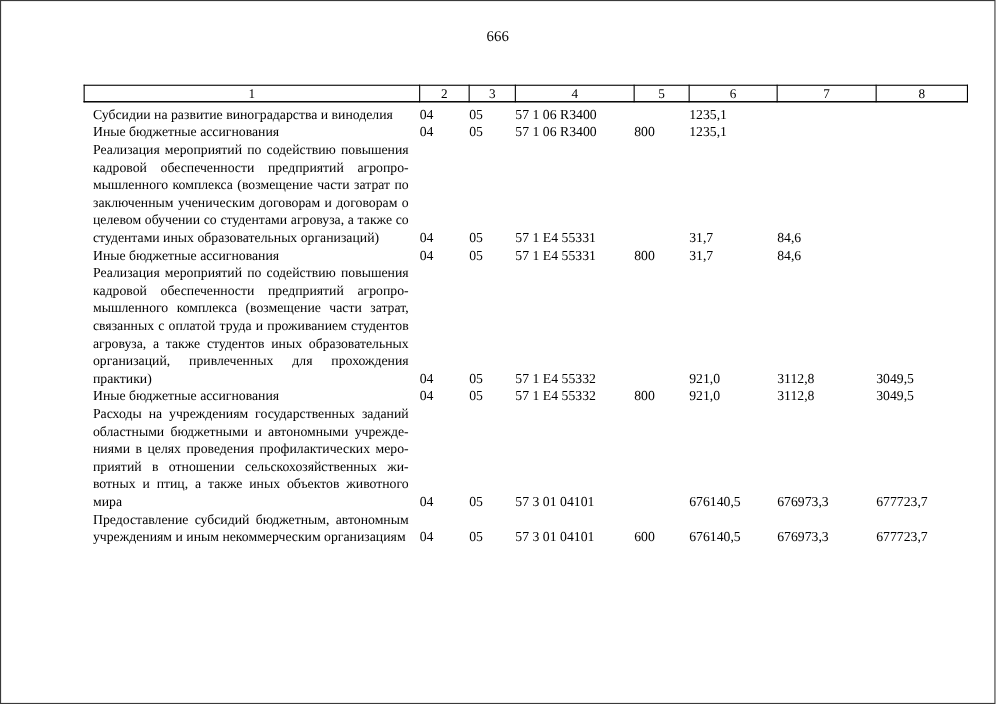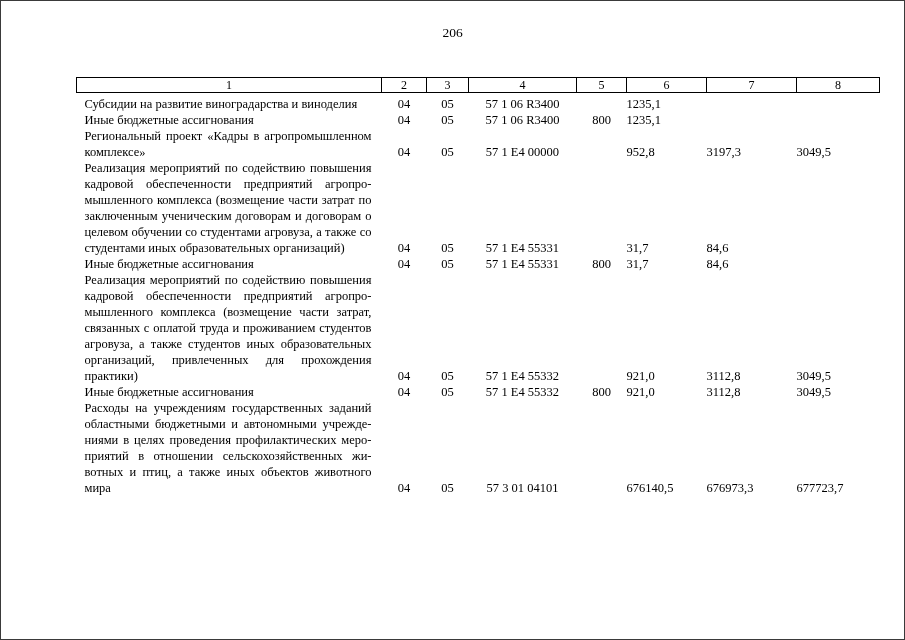--- a/index.html
+++ b/index.html
@@ -49,32 +49,32 @@
     line-height: 13px;
     height: 15px;
     text-align: center;
     padding: 0;
   }
   td {
     padding: 0;
     vertical-align: bottom;
   }
   td.c1 { text-align: justify; padding-left: 8px; padding-right: 10px; }
-  td.c2, td.c3, td.c4, td.c5 { text-align: center; }
+  td.c2, td.c3, td.c4, td.c5 { text-align: left; }
   td.c6, td.c7, td.c8 { text-align: left; }
   td.c6 { padding-right: 8px; }
   td.c7 { padding-right: 6px; }
   td.c8 { padding-right: 5px; }
   tbody tr:first-child td { padding-top: 3px; margin-left: 12px; }
 </style>
 </head>
 <body>
 
 <div class="page">
-  <div class="page-number">206</div>
+  <div class="page-number">666</div>
 
   <table class="budget">
     <colgroup>
       <col class="w1">
         <col class="w2">
         <col class="w3">
         <col class="w4">
       <col class="w5">
         <col class="w6">
         <col class="w7">
@@ -105,30 +105,20 @@
       </tr>
       <tr>
         <td class="c1">Иные бюджетные ассигнования</td>
         <td class="c2">04</td>
         <td class="c3">05</td>
         <td class="c4">57 1 06 R3400</td>
         <td class="c5">800</td>
         <td class="c6">1235,1</td>
         <td class="c7"></td>
         <td class="c8"></td>
-      </tr>
-      <tr>
-        <td class="c1">Региональный проект «Кадры в агропромышленном комплексе»</td>
-        <td class="c2">04</td>
-        <td class="c3">05</td>
-        <td class="c4">57 1 E4 00000</td>
-        <td class="c5"></td>
-        <td class="c6">952,8</td>
-        <td class="c7">3197,3</td>
-        <td class="c8">3049,5</td>
       </tr>
       <tr>
         <td class="c1">Реализация мероприятий по содействию повышения кадровой обеспеченности предприятий агропро­мышленного комплекса (возмещение части затрат по заключенным ученическим договорам и догово­рам о целевом обучении со студентами агровуза, а также со студентами иных образовательных органи­заций)</td>
         <td class="c2">04</td>
         <td class="c3">05</td>
         <td class="c4">57 1 E4 55331</td>
         <td class="c5"></td>
         <td class="c6">31,7</td>
         <td class="c7">84,6</td>
         <td class="c8"></td>
@@ -166,15 +156,25 @@
       <tr>
         <td class="c1">Расходы на учреждениям государственных заданий областными бюджетными и автономными учрежде­ниями в целях проведения профилактических меро­приятий в отношении сельскохозяйственных жи­вотных и птиц, а также иных объектов животного мира</td>
         <td class="c2">04</td>
         <td class="c3">05</td>
         <td class="c4">57 3 01 04101</td>
         <td class="c5"></td>
         <td class="c6">676140,5</td>
         <td class="c7">676973,3</td>
         <td class="c8">677723,7</td>
       </tr>
+      <tr>
+        <td class="c1">Предоставление субсидий бюджетным, автономным учреждениям и иным некоммерческим организаци­ям</td>
+        <td class="c2">04</td>
+        <td class="c3">05</td>
+        <td class="c4">57 3 01 04101</td>
+        <td class="c5">600</td>
+        <td class="c6">676140,5</td>
+        <td class="c7">676973,3</td>
+        <td class="c8">677723,7</td>
+      </tr>
     </tbody>
   </table>
 </div>
 
 </body></html>

